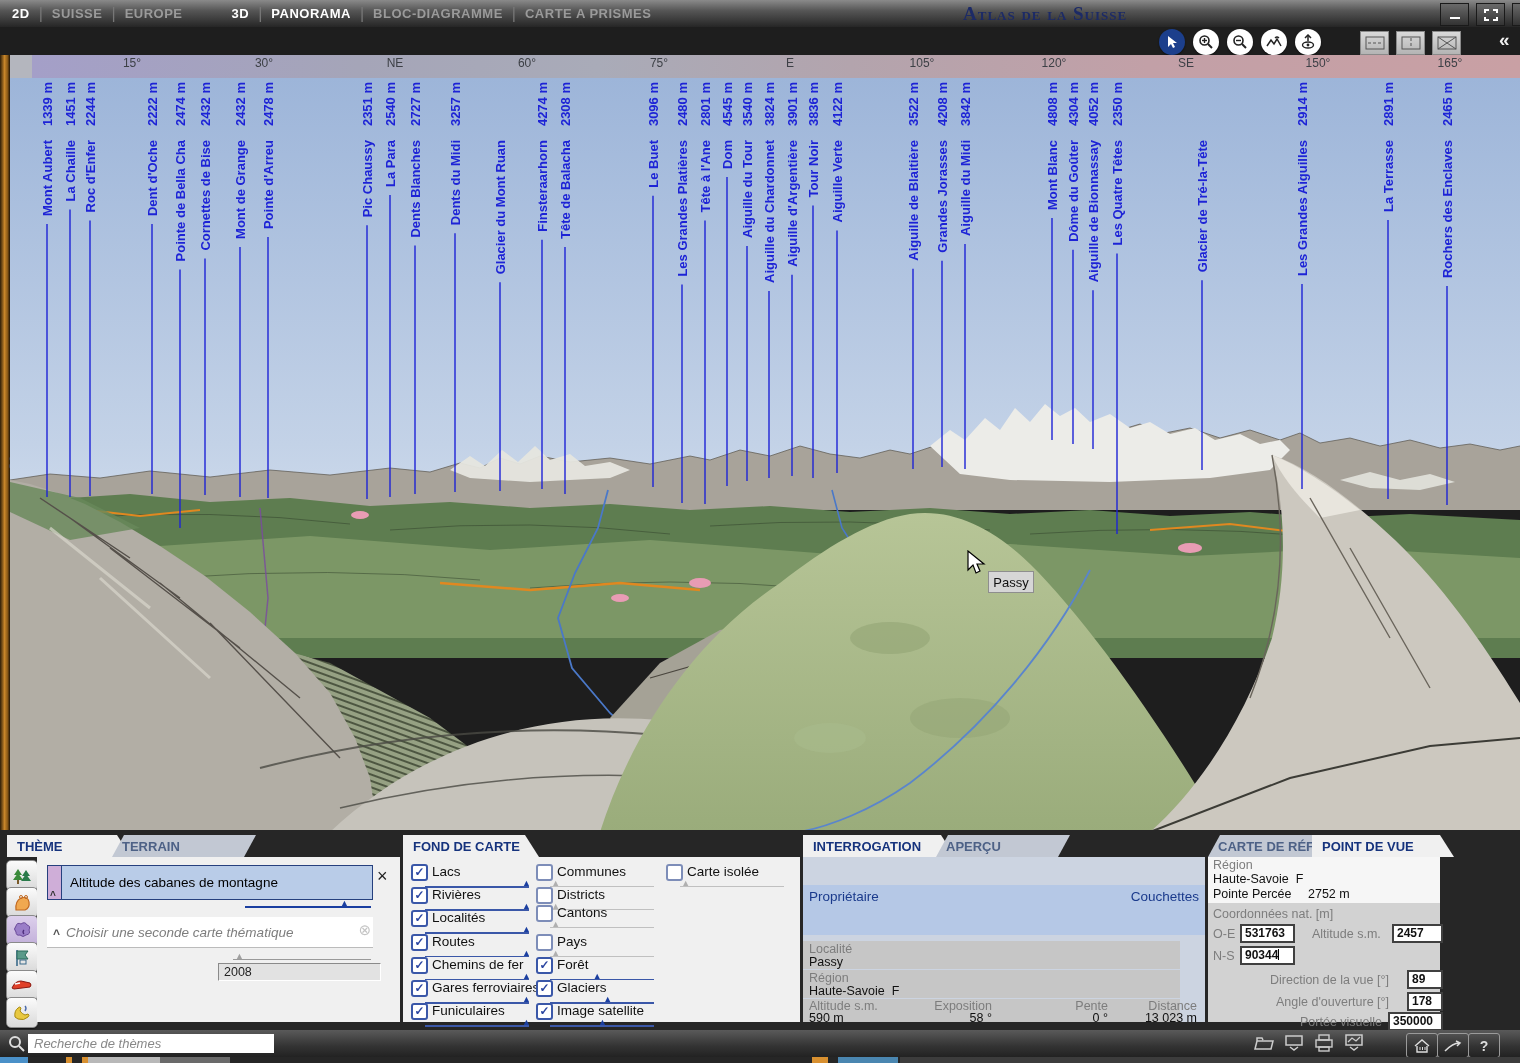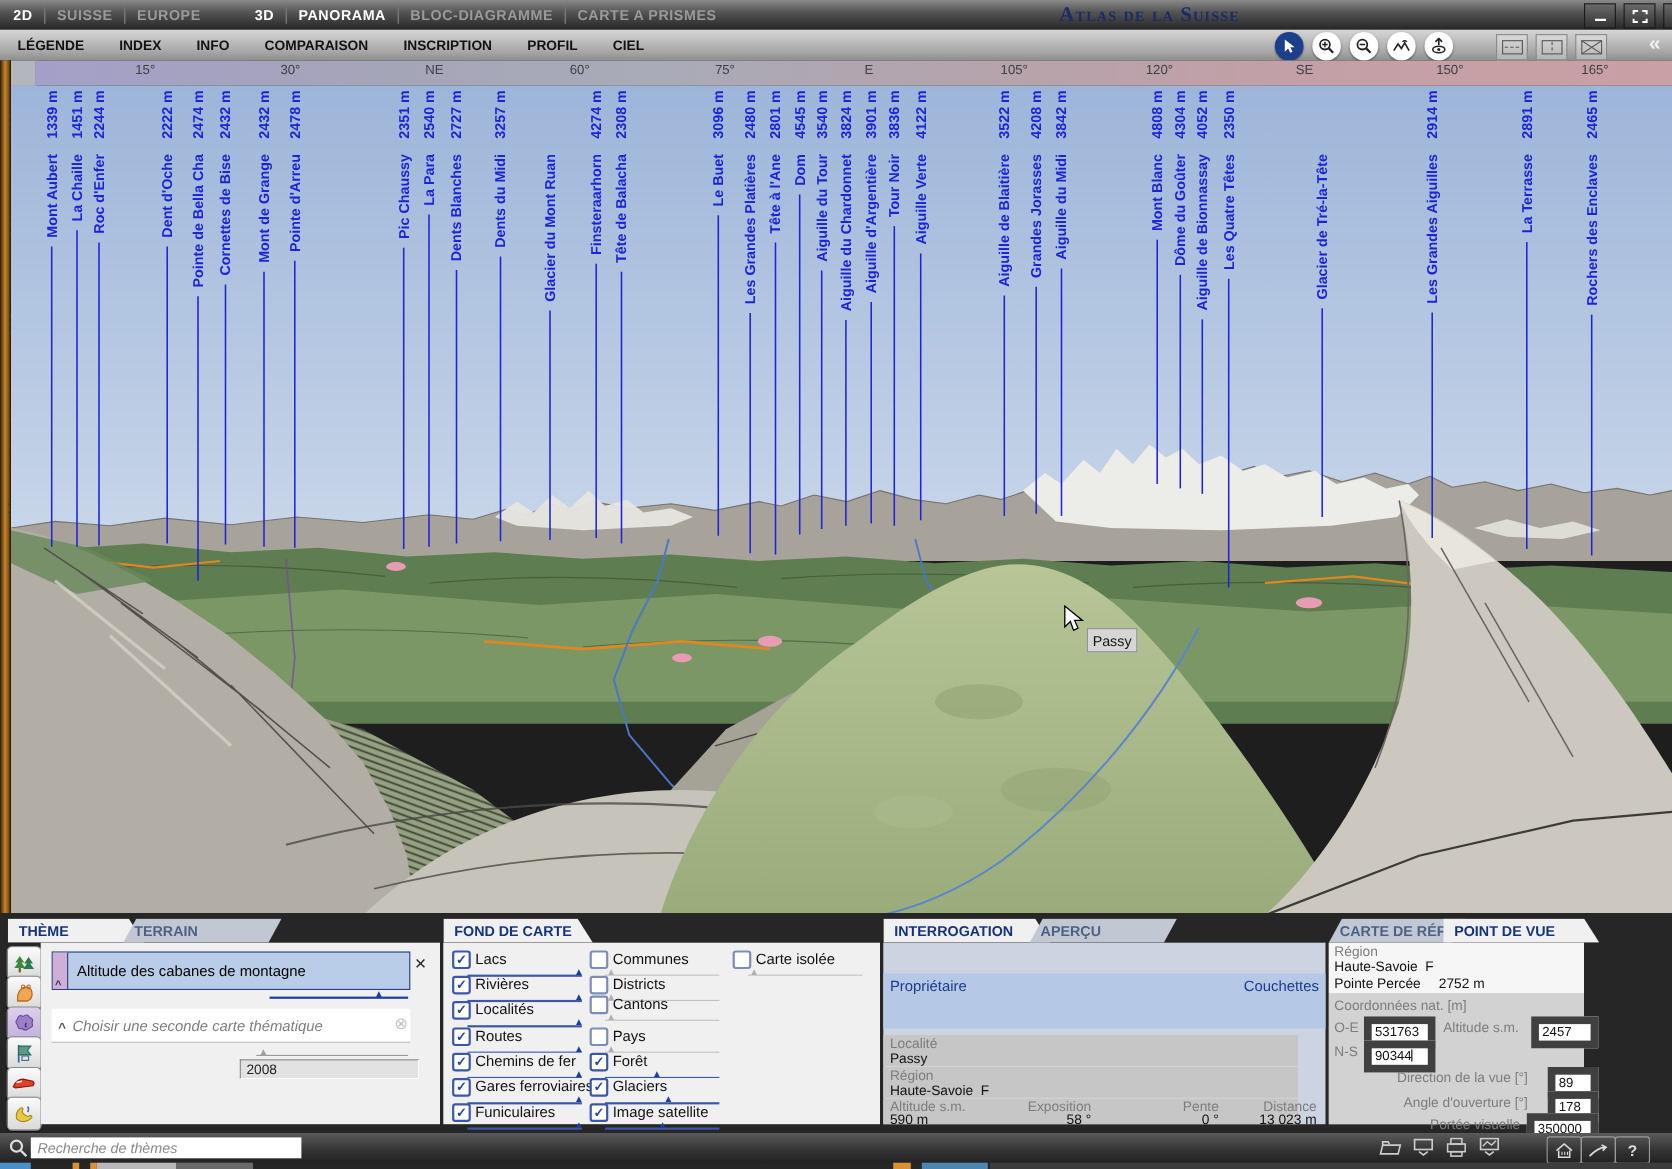--- a/index.html
+++ b/index.html
@@ -99,22 +99,22 @@
   
   .iq-row{position:absolute;left:0;width:402px;background:#b5c8e6;color:#1a3a8c;font-size:13.5px;}
   .iq-row .l{position:absolute;left:6px;top:4px;} .iq-row .r{position:absolute;right:6px;top:4px;}
   .gband{position:absolute;left:0;width:377px;background:#c6c6c6;}
   .glabel{color:#7d7d7d;font-size:12.5px;white-space:pre;}
   .gval{color:#111;font-size:12.5px;white-space:pre;}
 
   
   .pv-white{position:absolute;left:0;top:0;width:232px;height:46px;background:#f6f6f6;}
   .pv-gray{position:absolute;left:0;top:46px;width:232px;height:119px;background:#d2d2d2;}
-  .pv-input{position:absolute;background:#fff;border:7px solid #404040;font-size:12px;color:#111;
-    line-height:15px;padding-left:3px;white-space:nowrap;overflow:hidden;}
+  .pv-input{position:absolute;background:#fff;border:2px solid #404040;font-size:12px;color:#111;
+    line-height:15px;padding-left:3px;white-space:nowrap;overflow:hidden;font-weight:bold;}
   .pv-lab{position:absolute;font-size:12.5px;color:#7d7d7d;white-space:pre;}
   .pv-val{position:absolute;font-size:12.5px;color:#111;white-space:pre;}
   .caret{display:inline-block;width:1px;height:11px;background:#000;vertical-align:-1px;}
 
   
   .searchbar{position:absolute;left:0;top:1030px;width:1520px;height:27px;
     background:linear-gradient(#5a5a5a,#333 60%,#222);}
   .search-input{position:absolute;left:28px;top:4px;width:240px;height:19px;background:#fff;
     font-style:italic;color:#888;font-size:13px;line-height:19px;padding-left:6px;}
   .ficon{position:absolute;top:1034px;}
@@ -151,29 +151,20 @@
         <path d="M1 4 V1 H5 M9 1 H13 V4 M13 8 V11 H9 M5 11 H1 V8" fill="none" stroke="#fff" stroke-width="2"></path>
         </svg>
     </div>
     <div class="winbtn" style="left:1512px">
       <svg width="14" height="12">
         <path d="M1 4 V1 H5 M9 1 H13" fill="none" stroke="#fff" stroke-width="2"></path>
         </svg>
     </div>
   </div>
 
-  <div class="menubar">
-    <span class="menu-item">LÉGENDE</span>
-    <span class="menu-item">INDEX</span>
-    <span class="menu-item">INFO</span>
-    <span class="menu-item">COMPARAISON</span>
-    <span class="menu-item">INSCRIPTION</span>
-    <span class="menu-item">PROFIL</span>
-    <span class="menu-item">CIEL</span>
-  </div>
   <div id="round-tools">
       <div class="toolbtn active" style="left: 1159px;">
         <svg width="14" height="14">
           <path d="M3,1 L3,12 L6,9 L8,13 L10,12 L8,8 L12,8 Z" fill="#fff"></path>
         </svg>
       </div>
       <div class="toolbtn" style="left: 1193px;">
         <svg width="16" height="16">
           <circle cx="6.5" cy="6.5" r="4.5" fill="none" stroke="#222" stroke-width="1.6"></circle>
           <line x1="10" y1="10" x2="14" y2="14" stroke="#222" stroke-width="2"></line>

